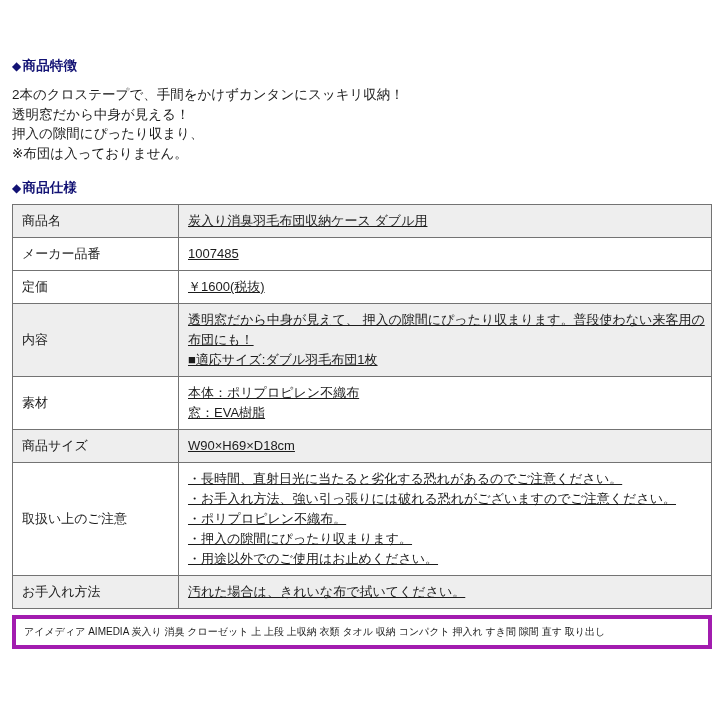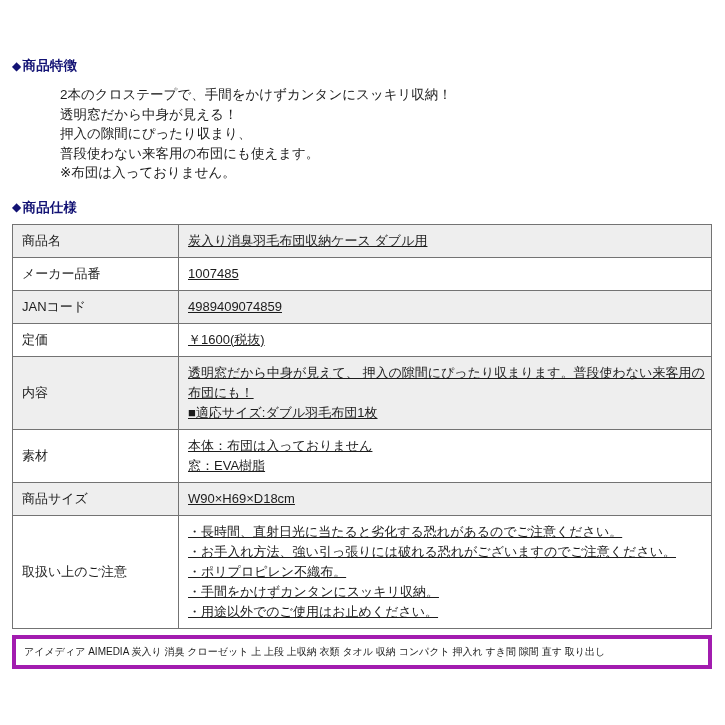--- a/index.html
+++ b/index.html
@@ -43,21 +43,21 @@
   #features-heading { padding-top: 57px; }
   #spec-heading { padding-top: 16px; padding-bottom: 7px; }
 
   
   .feature-lines {
     padding-top: 10px;
     font-size: 13.5px;
     line-height: 19.5px;
     color: #1c1c1c;
   }
-  .feature-lines div { white-space: nowrap; margin-left: 48px; }
+  .feature-lines div { white-space: nowrap; }
 
   
   .spec-table {
     width: 700px;
     border-collapse: collapse;
     table-layout: fixed;
     font-size: 13px;
     color: #1c1c1c;
   }
   .spec-table td {
@@ -96,21 +96,20 @@
 
   <div class="section-heading" id="features-heading">
     <span class="diamond-icon">◆</span>
     <span>商品特徴</span>
   </div>
 
   <div class="feature-lines">
     <div>2本のクロステープで、手間をかけずカンタンにスッキリ収納！</div>
     <div>透明窓だから中身が見える！</div>
     <div>押入の隙間にぴったり収まり、</div>
-    <div>普段使わない来客用の布団にも使えます。</div>
     <div>※布団は入っておりません。</div>
   </div>
 
   <div class="section-heading" id="spec-heading">
     <span class="diamond-icon">◆</span>
     <span>商品仕様</span>
   </div>
 
   <table class="spec-table">
     <colgroup>
@@ -127,28 +126,20 @@
         </td>
       </tr>
       <tr class="plain">
         <td class="label">メーカー品番</td>
         <td>
           <div class="cell-lines">
             <div>1007485</div>
           </div>
         </td>
       </tr>
-      <tr class="shade">
-        <td class="label">JANコード</td>
-        <td>
-          <div class="cell-lines">
-            <div>4989409074859</div>
-          </div>
-        </td>
-      </tr>
       <tr class="plain">
         <td class="label">定価</td>
         <td>
           <div class="cell-lines">
             <div>￥1600(税抜)</div>
           </div>
         </td>
       </tr>
       <tr class="shade">
         <td class="label">内容</td>
@@ -157,42 +148,50 @@
             <div>透明窓だから中身が見えて、 押入の隙間にぴったり収まります。普段使わない来客用の</div>
             <div>布団にも！</div>
             <div>■適応サイズ:ダブル羽毛布団1枚</div>
           </div>
         </td>
       </tr>
       <tr class="plain">
         <td class="label">素材</td>
         <td>
           <div class="cell-lines">
-            <div>本体：布団は入っておりません</div>
+            <div>本体：ポリプロピレン不織布</div>
             <div>窓：EVA樹脂</div>
           </div>
         </td>
       </tr>
       <tr class="shade">
         <td class="label">商品サイズ</td>
         <td>
           <div class="cell-lines">
             <div>W90×H69×D18cm</div>
           </div>
         </td>
       </tr>
       <tr class="plain">
         <td class="label">取扱い上のご注意</td>
         <td>
           <div class="cell-lines">
             <div>・長時間、直射日光に当たると劣化する恐れがあるのでご注意ください。</div>
             <div>・お手入れ方法、強い引っ張りには破れる恐れがございますのでご注意ください。</div>
             <div>・ポリプロピレン不織布。</div>
-            <div>・手間をかけずカンタンにスッキリ収納。</div>
+            <div>・押入の隙間にぴったり収まります。</div>
             <div>・用途以外でのご使用はお止めください。</div>
+          </div>
+        </td>
+      </tr>
+      <tr class="shade">
+        <td class="label">お手入れ方法</td>
+        <td>
+          <div class="cell-lines">
+            <div>汚れた場合は、きれいな布で拭いてください。</div>
           </div>
         </td>
       </tr>
     </tbody>
   </table>
 
   <div class="keyword-box">アイメディア AIMEDIA 炭入り 消臭 クローゼット 上 上段 上収納 衣類 タオル 収納 コンパクト 押入れ すき間 隙間 直す 取り出し</div>
 
 </div>
 

